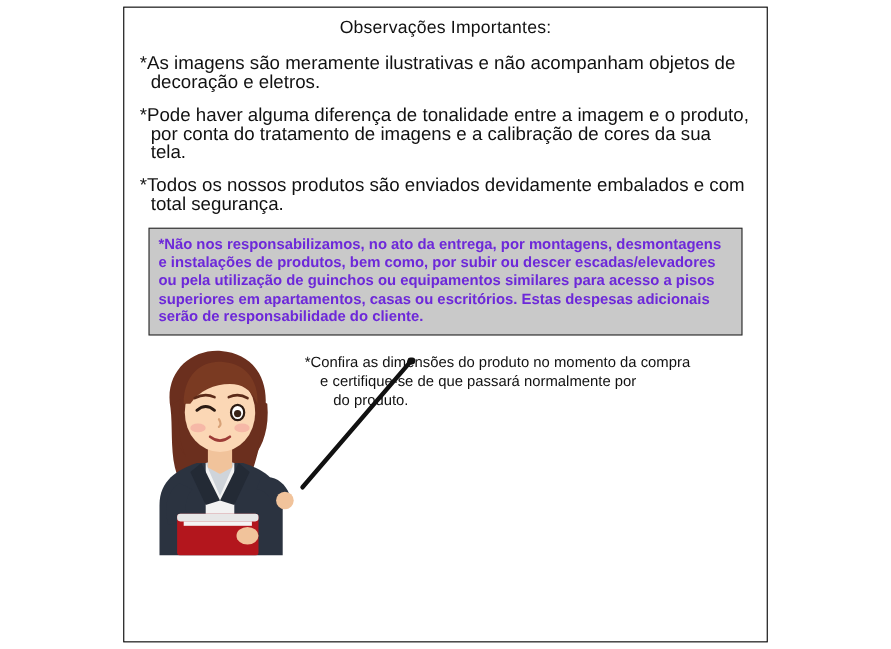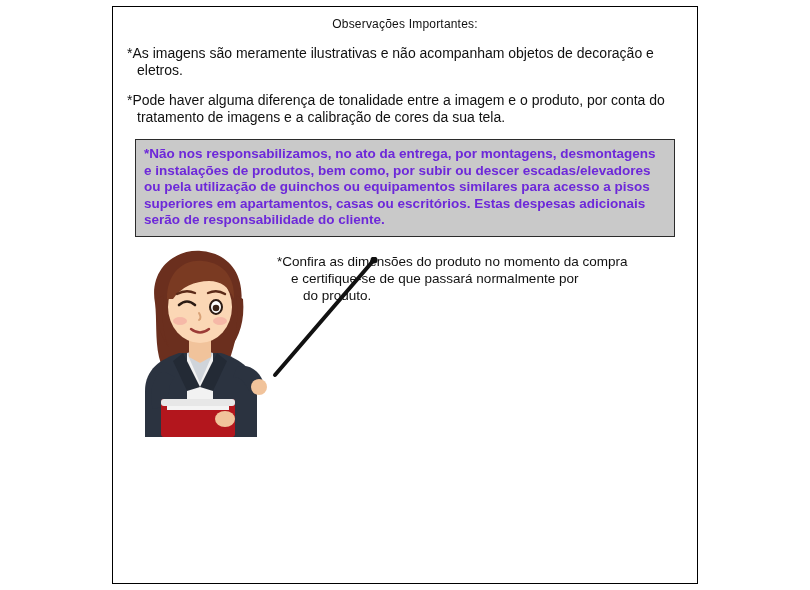--- a/index.html
+++ b/index.html
@@ -24,32 +24,32 @@
     left: 112px;
     top: 6px;
     width: 586px;
     height: 578px;
     border: 1px solid #000000;
     background: #ffffff;
     box-sizing: border-box;
   }
   .notice-title {
     text-align: center;
-    font-size: 12px;
+    font-size: 16px;
     color: #111111;
     margin-top: 10px;
     margin-bottom: 14px;
     font-weight: normal;
     letter-spacing: 0.2px;
   }
   .notes {
     padding: 0 16px 0 14px;
   }
   .note {
-    font-size: 14px;
+    font-size: 17px;
     line-height: 17px;
     color: #111111;
     margin-bottom: 13px;
     text-indent: 0;
   }
   .note-indent {
     padding-left: 10px;
     text-indent: -10px;
   }
   .highlight-note {
@@ -105,20 +105,21 @@
 <div id="page">
 
   <div class="notice-box">
 
     <div class="notice-title">Observações Importantes:</div>
 
     <div class="notes">
 
       <div class="note note-indent">*As imagens são meramente ilustrativas e não acompanham objetos de decoração e eletros.</div>
       <div class="note note-indent">*Pode haver alguma diferença de tonalidade entre a imagem e o produto, por conta do tratamento de imagens e a calibração de cores da sua tela.</div>
+      <div class="note note-indent">*Todos os nossos produtos são enviados devidamente embalados e com total segurança.</div>
 
       <div class="highlight-note">*Não nos responsabilizamos, no ato da entrega, por montagens, desmontagens e instalações de produtos, bem como, por subir ou descer escadas/elevadores ou pela utilização de guinchos ou equipamentos similares para acesso a pisos superiores em apartamentos, casas ou escritórios. Estas despesas adicionais serão de responsabilidade do cliente.</div>
 
       <div class="bottom-section">
 
         <div class="bottom-note">
           <div class="l1">*Confira as dimensões do produto no momento da compra</div>
           <div class="l2">e certifique-se de que passará normalmente por</div>
           <div class="l5">do produto.</div>
         </div>

